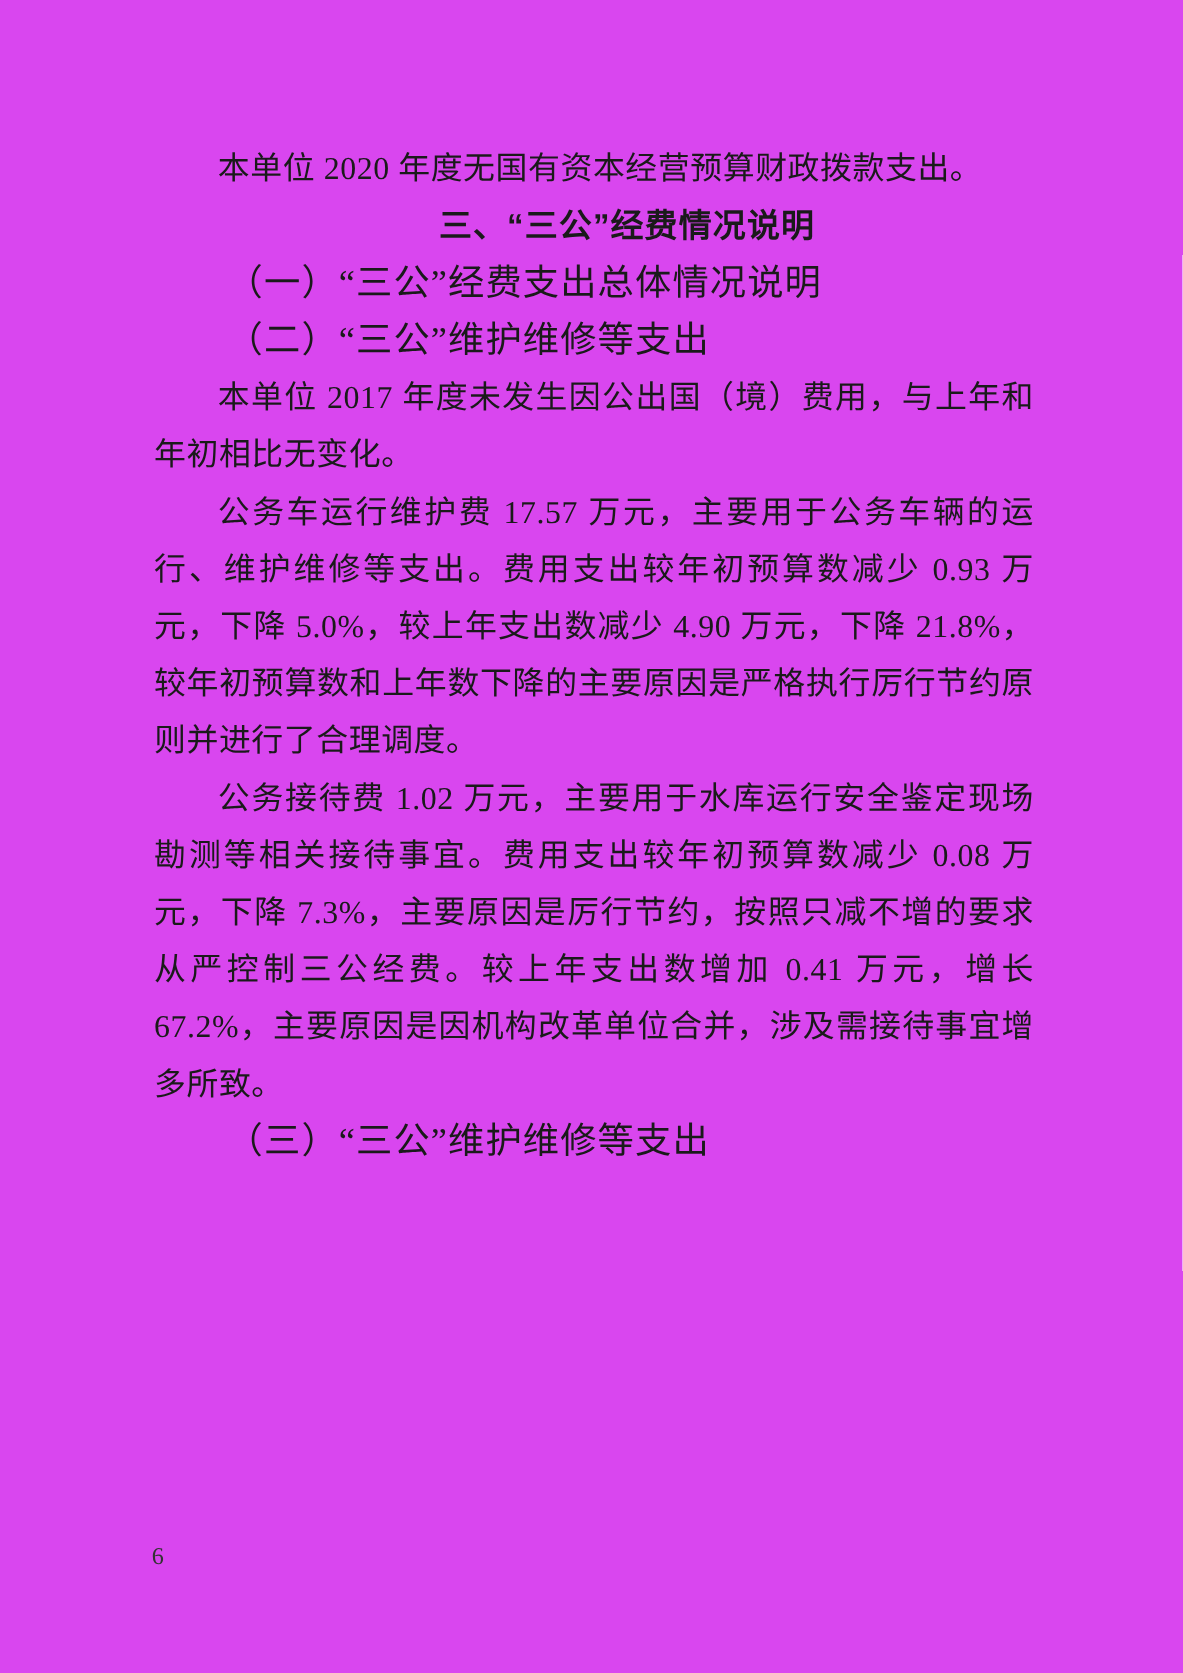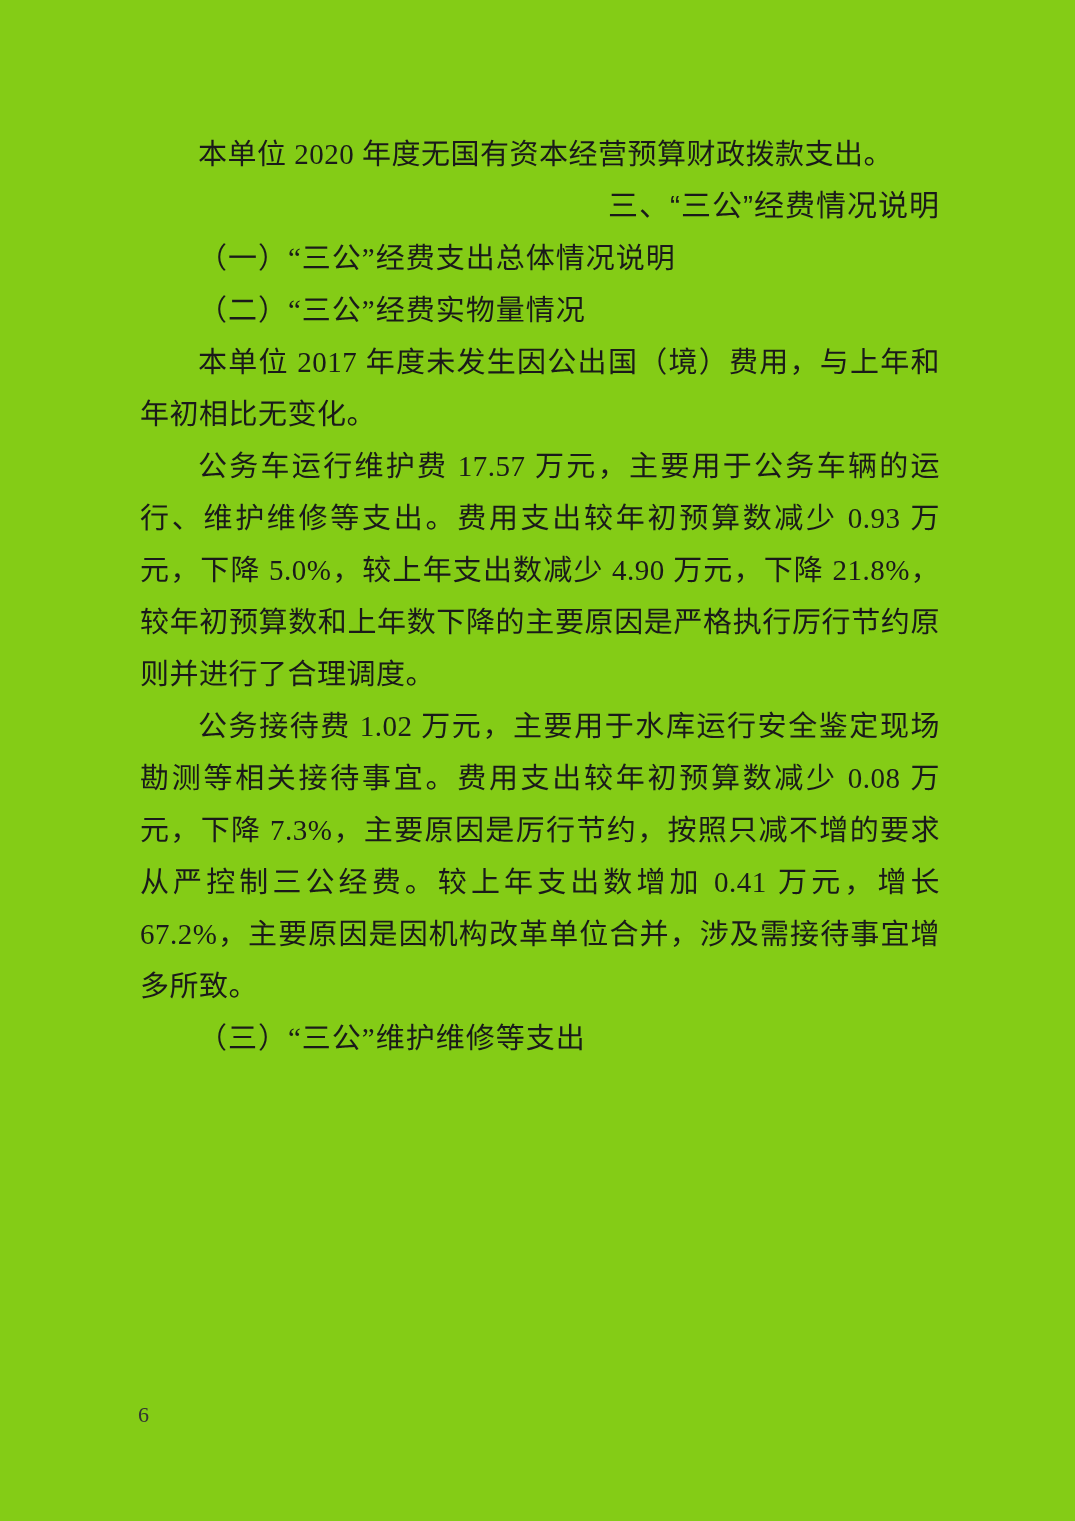--- a/index.html
+++ b/index.html
@@ -5,66 +5,66 @@
   * { margin: 0; padding: 0; box-sizing: border-box; }
   html, body {
     background: #ffffff;
     font-family: "Liberation Serif", "DejaVu Serif", serif;
   }
   .page {
     position: relative;
     width: 1075px;
     height: 1521px;
     margin: 0 auto;
-    background: #84cc16;
+    background: #d946ef;
     overflow: hidden;
   }
   .content {
     position: absolute;
     left: 140px;
     top: 128px;
     width: 800px;
     color: #1a1a1a;
   }
   .para {
     font-size: 29px;
     line-height: 52px;
     text-align: justify;
     text-indent: 2em;
     letter-spacing: 0.5px;
   }
   .para.heading {
     font-family: "Liberation Sans", "DejaVu Sans", sans-serif;
-    font-weight: normal;
+    font-weight: bold;
     font-size: 30px;
     letter-spacing: 1px;
-    text-align: right;
+    text-align: center;
   }
   .para.subheading {
-    font-size: 29px;
+    font-size: 33px;
     text-align: left;
     letter-spacing: 1px;
   }
   .page-number {
     position: absolute;
     left: 138px;
     top: 1402px;
     font-size: 22px;
     color: #333333;
     font-family: "Liberation Serif", "DejaVu Serif", serif;
   }
 </style>
 </head>
 <body>
 
 <div class="page">
   <div class="content">
     <p class="para body">本单位 2020 年度无国有资本经营预算财政拨款支出。</p>
     <p class="para heading">三、“三公”经费情况说明</p>
     <p class="para subheading">（一）“三公”经费支出总体情况说明</p>
-    <p class="para subheading">（二）“三公”经费实物量情况</p>
+    <p class="para subheading">（二）“三公”维护维修等支出</p>
     <p class="para body">本单位 2017 年度未发生因公出国（境）费用，与上年和年初相比无变化。</p>
     <p class="para body">公务车运行维护费 17.57 万元，主要用于公务车辆的运行、维护维修等支出。费用支出较年初预算数减少 0.93 万元，下降 5.0%，较上年支出数减少 4.90 万元，下降 21.8%，较年初预算数和上年数下降的主要原因是严格执行厉行节约原则并进行了合理调度。</p>
     <p class="para body">公务接待费 1.02 万元，主要用于水库运行安全鉴定现场勘测等相关接待事宜。费用支出较年初预算数减少 0.08 万元，下降 7.3%，主要原因是厉行节约，按照只减不增的要求从严控制三公经费。较上年支出数增加 0.41 万元，增长 67.2%，主要原因是因机构改革单位合并，涉及需接待事宜增多所致。</p>
     <p class="para subheading">（三）“三公”维护维修等支出</p>
   </div>
   <div class="page-number">6</div>
 </div>
 
 </body></html>

